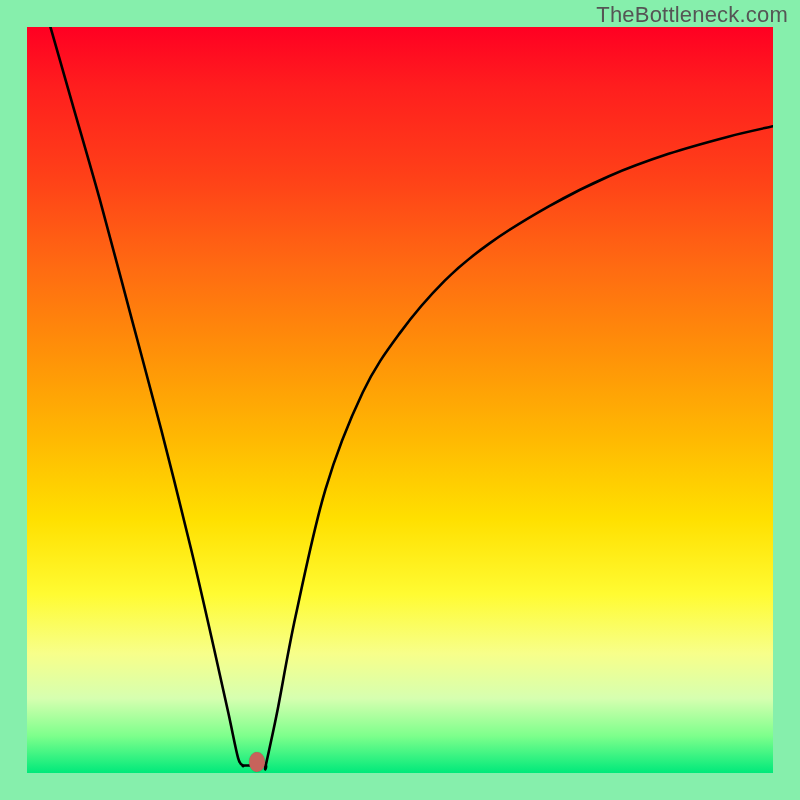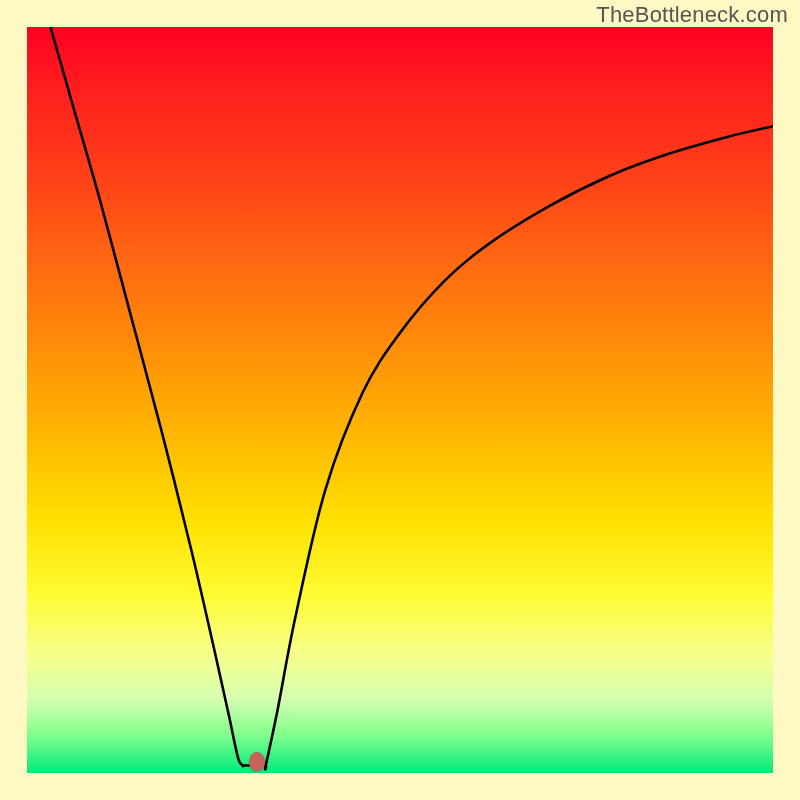--- a/index.html
+++ b/index.html
@@ -8,21 +8,21 @@
     width: 800px;
     height: 800px;
     background: #000;
     overflow: hidden;
     font-family: Arial, Helvetica, sans-serif;
   }
   .outer {
     position: relative;
     width: 800px;
     height: 800px;
-    background: #fef9c3;
+    background: #86efac;
   }
   .watermark {
     position: absolute;
     top: 2px;
     right: 12px;
     color: #555;
     font-size: 22px;
     font-weight: 400;
     letter-spacing: 0.2px;
     z-index: 20;

